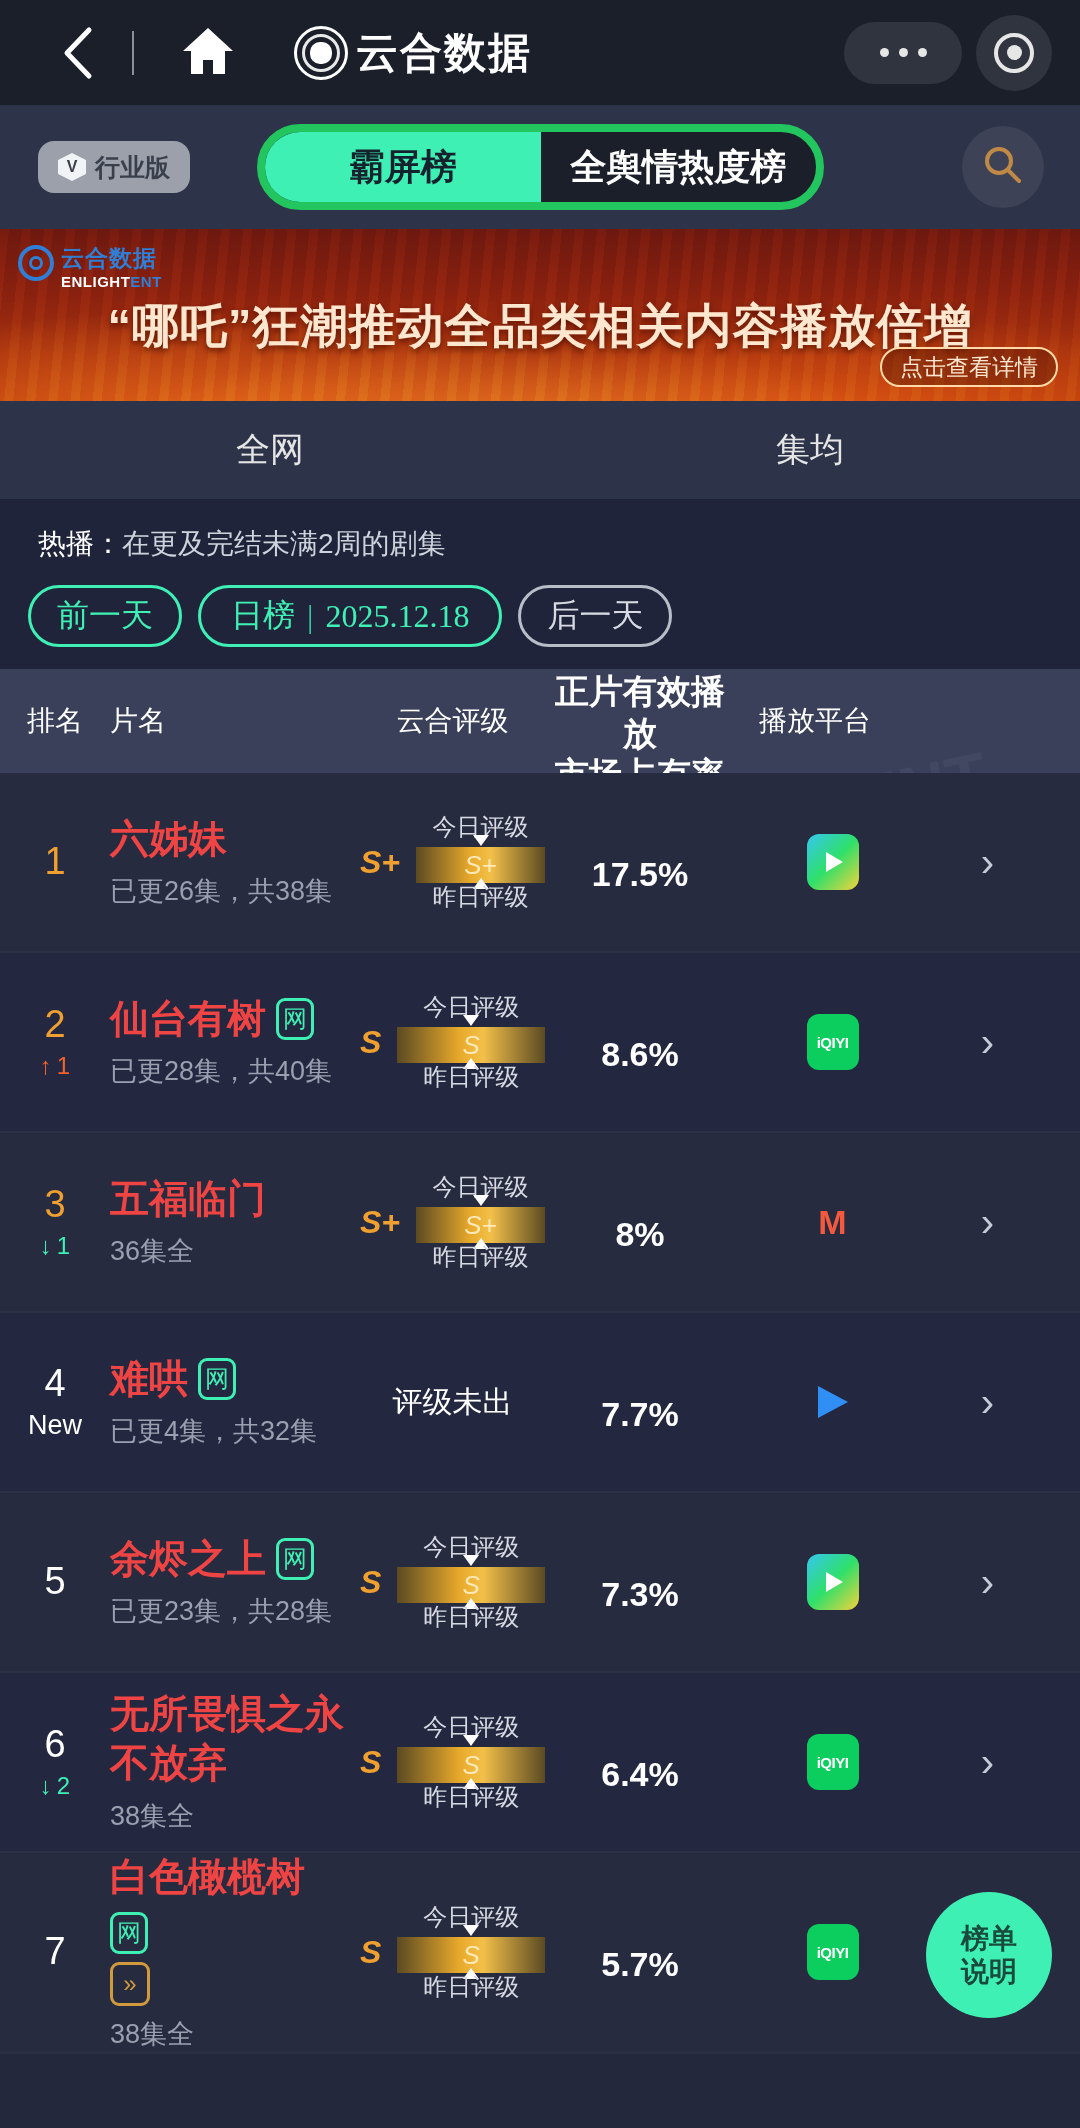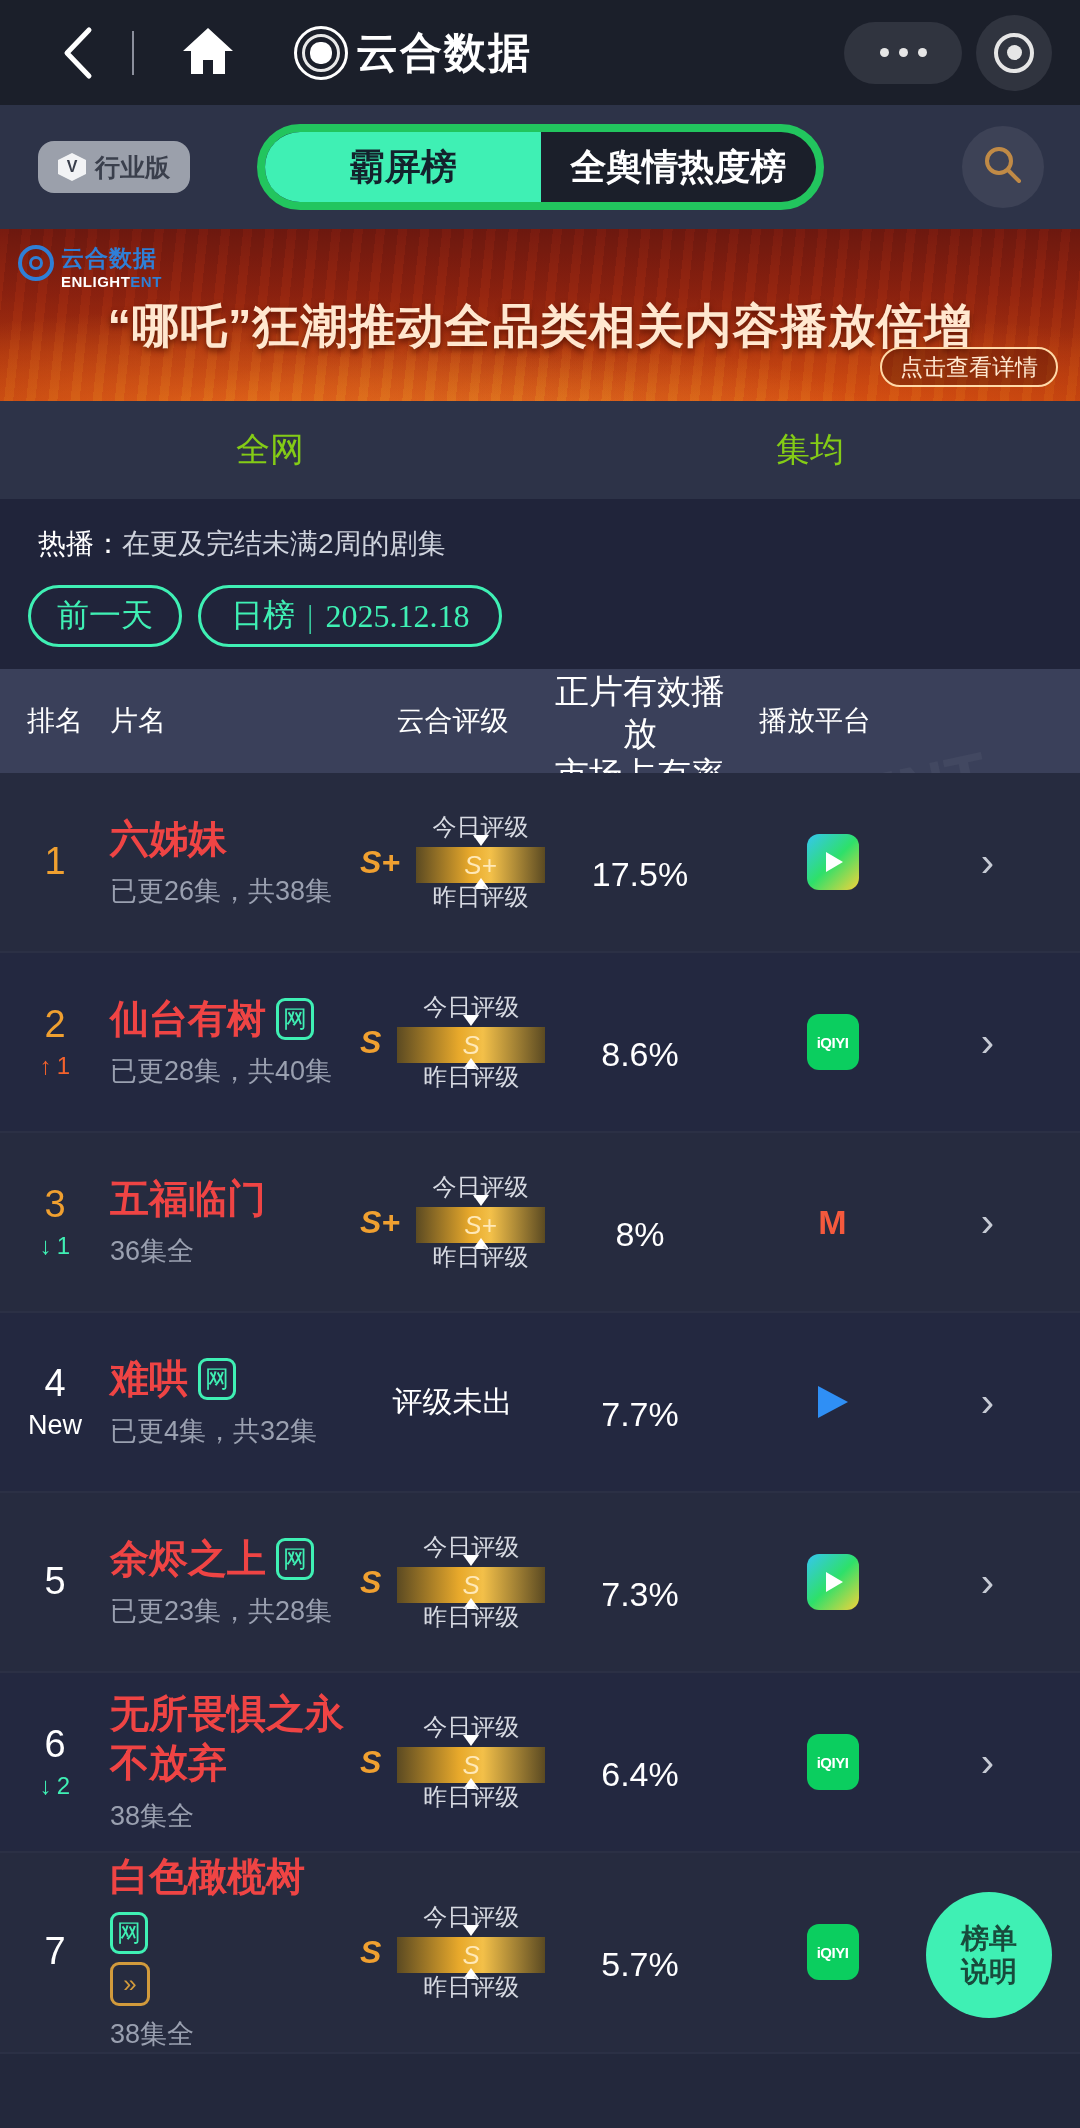--- a/index.html
+++ b/index.html
@@ -106,21 +106,21 @@
     position:absolute; right:22px; bottom:14px; z-index:3;
     height:40px; padding:0 18px; border-radius:20px;
     border:2px solid #ffd9a8; background:rgba(60,12,4,.35);
     color:#ffe7cf; font-size:23px; display:flex; align-items:center;
   }
 
   
   .sectiontabs { height:98px; background:#2d3348; display:flex; }
   .stab {
     flex:1; display:flex; flex-direction:column; align-items:center; justify-content:center;
-    font-size:34px; color:#84cc16; position:relative;
+    font-size:34px; color:#e5e5e5; position:relative;
   }
   .stab.active { color:#3ff0b4; font-weight:bold; }
   .stab.active::after {
     content:""; position:absolute; bottom:10px; width:116px; height:6px;
     border-radius:3px; background:#3ff0b4;
   }
 
   
   .filterwrap { background:#20243a; padding:26px 0 22px 0; }
   .hint { font-size:28px; color:#cfd3dd; margin-left:38px; }
@@ -182,21 +182,21 @@
     display:flex; align-items:center; justify-content:center;
   }
   .gauge-bar span { font-size:26px; color:#ffe9b8; font-style:italic; }
   .gauge-lbl { position:absolute; left:0; right:0; text-align:center; font-size:24px; color:#d7dae2; }
   .gauge-lbl.top { top:0; } .gauge-lbl.bot { bottom:0; }
   .tick { position:absolute; left:50%; width:0; height:0; border-left:8px solid transparent; border-right:8px solid transparent; }
   .tick.t { top:24px; transform:translateX(-50%); border-top:11px solid #fff; }
   .tick.b { bottom:24px; transform:translateX(-50%); border-bottom:11px solid #fff; }
   .rate-none { width:100%; text-align:center; font-size:30px; color:#fff; }
 
-  .col-share { font-size:34px; font-weight:normal; color:#fff;margin-top:25px; }
+  .col-share { font-size:34px; font-weight:bold; color:#fff;margin-top:25px; }
 
   .col-plat { display:flex; align-items:center; justify-content:center; }
   .plat {
     width:52px; height:56px; border-radius:12px;
     display:flex; align-items:center; justify-content:center;
     font-size:16px; font-weight:bold;margin-left:35px;
   }
   .plat.youku { background:linear-gradient(135deg,#35c6f0,#2ee06a,#f5d23a); }
   .plat.youku .tri { width:0;height:0;border-left:17px solid #fff;border-top:10px solid transparent;border-bottom:10px solid transparent; margin-left:4px;}
   .plat.iqiyi { background:#0bce5f; color:#fff; font-size:15px; letter-spacing:-.5px; }
@@ -303,20 +303,21 @@
   <div class="hint">
     <b>热播：</b><span>在更及完结未满2周的剧集</span>
   </div>
   <div class="datebar">
     <div class="pill green">前一天</div>
     <div class="pill date">
       <span>日榜</span>
       <span class="sep">|</span>
       <span>2025.12.18</span>
     </div>
+    <div class="pill gray">后一天</div>
   </div>
 </div>
 
 <div class="thead">
   <div class="col-rank">排名</div>
   <div class="col-title">片名</div>
   <div class="col-rate">云合评级</div>
   <div class="col-share">
     <div>正片有效播放</div>
     <div>市场占有率</div>

